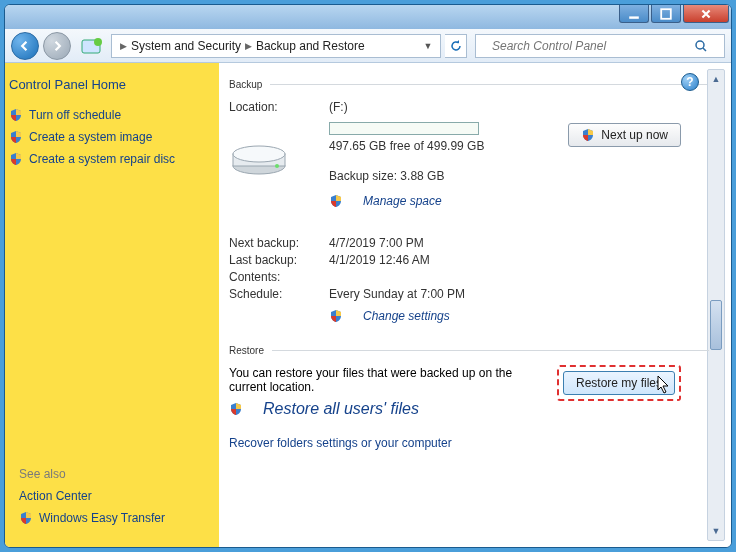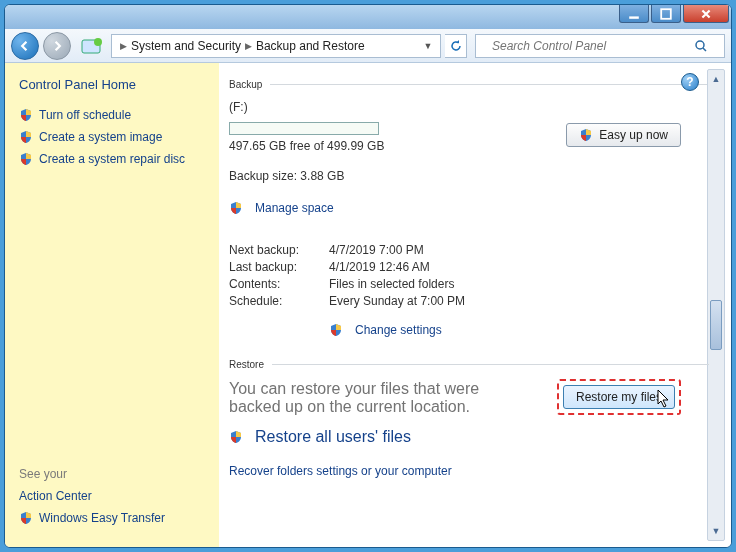--- a/index.html
+++ b/index.html
@@ -26,21 +26,21 @@
 .breadcrumb .sep { margin: 0 4px; color: #666; font-size: 9px; }
 .breadcrumb .seg { cursor: pointer; }
 .bcdrop { width: 16px; display:flex; align-items:center; justify-content:center; color:#555; font-size:9px; margin-left:auto; }
 .refresh { width: 22px; height: 24px; border: 1px solid #a9bdd2; border-left:none; background: #fff; display:flex; align-items:center; justify-content:center; cursor:pointer; color:#1a6fb8; }
 .searchbox { width: 250px; height: 24px; border: 1px solid #a9bdd2; background: #fff; margin-left: 4px; display: flex; align-items: center; padding: 0 16px; }
 .searchbox input { border: none; outline: none; flex: 1; font-size: 12px; color: #888; font-style: italic; background: transparent; }
 .searchbox .sicon { color: #2a6aa3; }
 
 
 .content { display: flex; height: calc(100% - 58px); }
-.sidebar { width: 214px; background: #fef9c3; padding: 14px 14px; font-size: 12px; position: relative; }
+.sidebar { width: 214px; background: #fde047; padding: 14px 4px; font-size: 12px; position: relative; }
 .sidebar .cphome { color: #15428b; font-size: 13px; margin-bottom: 16px; cursor: pointer; }
 .sidebar .slink { display: flex; align-items: center; color: #15428b; margin-bottom: 8px; cursor: pointer; }
 .sidebar .slink .shield { margin-right: 6px; }
 .seealso { position: absolute; bottom: 14px; left: 14px; font-size: 12px; }
 .seealso .hdr { color: #7a7a7a; margin-bottom: 8px; }
 
 .main { flex: 1; position: relative; background: #fff; padding: 16px 22px 16px 10px; overflow: hidden; }
 .helpbtn { position: absolute; top: 10px; right: 32px; width: 18px; height: 18px; border-radius: 50%; background: radial-gradient(circle at 30% 30%, #9fd0f6, #2a7fca); border: 1px solid #1a5b8f; color: #fff; font-size: 12px; font-weight: bold; display: flex; align-items: center; justify-content: center; cursor: pointer; }
 .vscroll { position: absolute; right: 6px; top: 6px; bottom: 6px; width: 18px; background: #e8edf3; border: 1px solid #c6d2e0; border-radius: 2px; }
 .vscroll .arrow { height: 18px; display: flex; align-items: center; justify-content: center; color: #4a6a92; font-size: 9px; cursor: pointer; }
@@ -51,35 +51,35 @@
 .section-hdr { font-size: 10px; color: #333; display: flex; align-items: center; margin-bottom: 10px; }
 .section-hdr .line { flex: 1; height: 1px; background: #d4d9de; margin-left: 8px; }
 
 .backup-top { display: flex; }
 .labels-col { width: 100px; font-size: 12px; color: #333; }
 .labels-col div { height: 20px; }
 .val-col { flex: 1; font-size: 12px; color: #333; }
 .val-col .row { min-height: 20px; }
 .progress { width: 150px; height: 13px; border: 1px solid #8aa; background: #f6fbf6; margin: 2px 0 4px; }
 .link { color: #15428b; cursor: pointer; }
-.linkrow { display: flex; align-items: center; gap: 12px; margin-top: 12px; }
+.linkrow { display: flex; align-items: center; gap: 20px; margin-top: 5px; font-style: italic; }
 
 .drive-icon { width: 60px; height: 40px; margin-top: 18px; }
 
 .btn { background: linear-gradient(#fdfdfd,#e6e9ed); border: 1px solid #8a9aab; border-radius: 3px; font-size: 12px; padding: 4px 12px; cursor: pointer; display: inline-flex; align-items: center; gap: 6px; color: #222; }
 .btn.highlight { background: linear-gradient(#eaf4ff,#cfe6fc); border-color: #3c7fb1; }
 
 .backup-now-wrap { position: absolute; right: 50px; top: 60px; }
 
 .sched-block { margin-top: 28px; }
 .sched-block .srow { display: flex; font-size: 12px; color: #333; margin-bottom: 3px; }
 .sched-block .srow .lbl { width: 100px; }
 
 .restore-section { margin-top: 22px; position: relative; }
-.restore-text { font-size: 16px; color: #737373; width: 300px; margin-bottom: 6px; }
+.restore-text { font-size: 12px; color: #000000; width: 300px; margin-bottom: 6px; }
 .restore-btn-wrap { position: absolute; right: 28px; top: 20px; border: 2px dashed #e03030; padding: 4px; border-radius: 3px; }
 .cursor-arrow { position: absolute; right: 36px; top: 30px; pointer-events:none; }
 
 .recover-link { font-size: 12px; color: #15428b; margin-top: 18px; cursor: pointer; }
 
 .shield { width: 14px; height: 14px; display: inline-block; }
 </style>
 </head>
 <body>
 
@@ -160,21 +160,21 @@
       </div>
       <div class="slink">
         <svg class="shield" viewBox="0 0 14 14">
             <path d="M7 1 L12 3 V7 C12 10 9.5 12.5 7 13 C4.5 12.5 2 10 2 7 V3 Z" fill="#3a7fce"></path>
             <path d="M7 1 L12 3 V7 L7 7 Z" fill="#f7c948"></path>
             <path d="M7 7 L7 13 C4.5 12.5 2 10 2 7 Z" fill="#d93a2b"></path>
           </svg>
         <span>Create a system repair disc</span>
       </div>
       <div class="seealso">
-        <div class="hdr">See your</div>
+        <div class="hdr">See also</div>
         <div class="slink" style="margin-left:-20px; padding-left:20px;">
             <span>Action Center</span>
           </div>
         <div class="slink">
           <svg class="shield" viewBox="0 0 14 14">
               <path d="M7 1 L12 3 V7 C12 10 9.5 12.5 7 13 C4.5 12.5 2 10 2 7 V3 Z" fill="#3a7fce"></path>
               <path d="M7 1 L12 3 V7 L7 7 Z" fill="#f7c948"></path>
               <path d="M7 7 L7 13 C4.5 12.5 2 10 2 7 Z" fill="#d93a2b"></path>
             </svg>
           <span>Windows Easy Transfer</span>
@@ -196,25 +196,34 @@
           <span class="line"></span>
       </div>
 
       <div class="backup-now-wrap">
         <button class="btn">
           <svg class="shield" viewBox="0 0 14 14">
               <path d="M7 1 L12 3 V7 C12 10 9.5 12.5 7 13 C4.5 12.5 2 10 2 7 V3 Z" fill="#3a7fce"></path>
               <path d="M7 1 L12 3 V7 L7 7 Z" fill="#f7c948"></path>
               <path d="M7 7 L7 13 C4.5 12.5 2 10 2 7 Z" fill="#d93a2b"></path>
             </svg>
-          <span>Easy up now</span>
+          <span>Next up now</span>
         </button>
       </div>
 
       <div class="backup-top">
+        <div class="labels-col">
+          <div>Location:</div>
+          <svg class="drive-icon" viewBox="0 0 60 40">
+            <ellipse cx="30" cy="28" rx="26" ry="8" fill="#cfd6db" stroke="#9aa6b0"></ellipse>
+            <rect x="4" y="16" width="52" height="12" fill="#e6ebef" stroke="#9aa6b0"></rect>
+            <ellipse cx="30" cy="16" rx="26" ry="8" fill="#f6f9fb" stroke="#9aa6b0"></ellipse>
+            <circle cx="48" cy="28" r="2" fill="#6cde6c"></circle>
+          </svg>
+        </div>
         <div class="val-col">
           <div class="row">(F:)</div>
           <div class="progress"></div>
           <div class="row">497.65 GB free of 499.99 GB</div>
           <div class="row" style="margin-top:10px">Backup size: 3.88 GB</div>
           <div class="linkrow">
             <svg class="shield" viewBox="0 0 14 14">
                 <path d="M7 1 L12 3 V7 C12 10 9.5 12.5 7 13 C4.5 12.5 2 10 2 7 V3 Z" fill="#3a7fce"></path>
                 <path d="M7 1 L12 3 V7 L7 7 Z" fill="#f7c948"></path>
                 <path d="M7 7 L7 13 C4.5 12.5 2 10 2 7 Z" fill="#d93a2b"></path>
@@ -228,21 +237,20 @@
         <div class="srow">
             <div class="lbl">Next backup:</div>
             <div>4/7/2019 7:00 PM</div>
           </div>
         <div class="srow">
             <div class="lbl">Last backup:</div>
             <div>4/1/2019 12:46 AM</div>
           </div>
         <div class="srow">
             <div class="lbl">Contents:</div>
-            <div>Files in selected folders</div>
           </div>
         <div class="srow">
             <div class="lbl">Schedule:</div>
             <div>Every Sunday at 7:00 PM</div>
           </div>
         <div class="srow">
             <div class="lbl"></div>
           <div class="linkrow">
             <svg class="shield" viewBox="0 0 14 14">
                 <path d="M7 1 L12 3 V7 C12 10 9.5 12.5 7 13 C4.5 12.5 2 10 2 7 V3 Z" fill="#3a7fce"></path>

